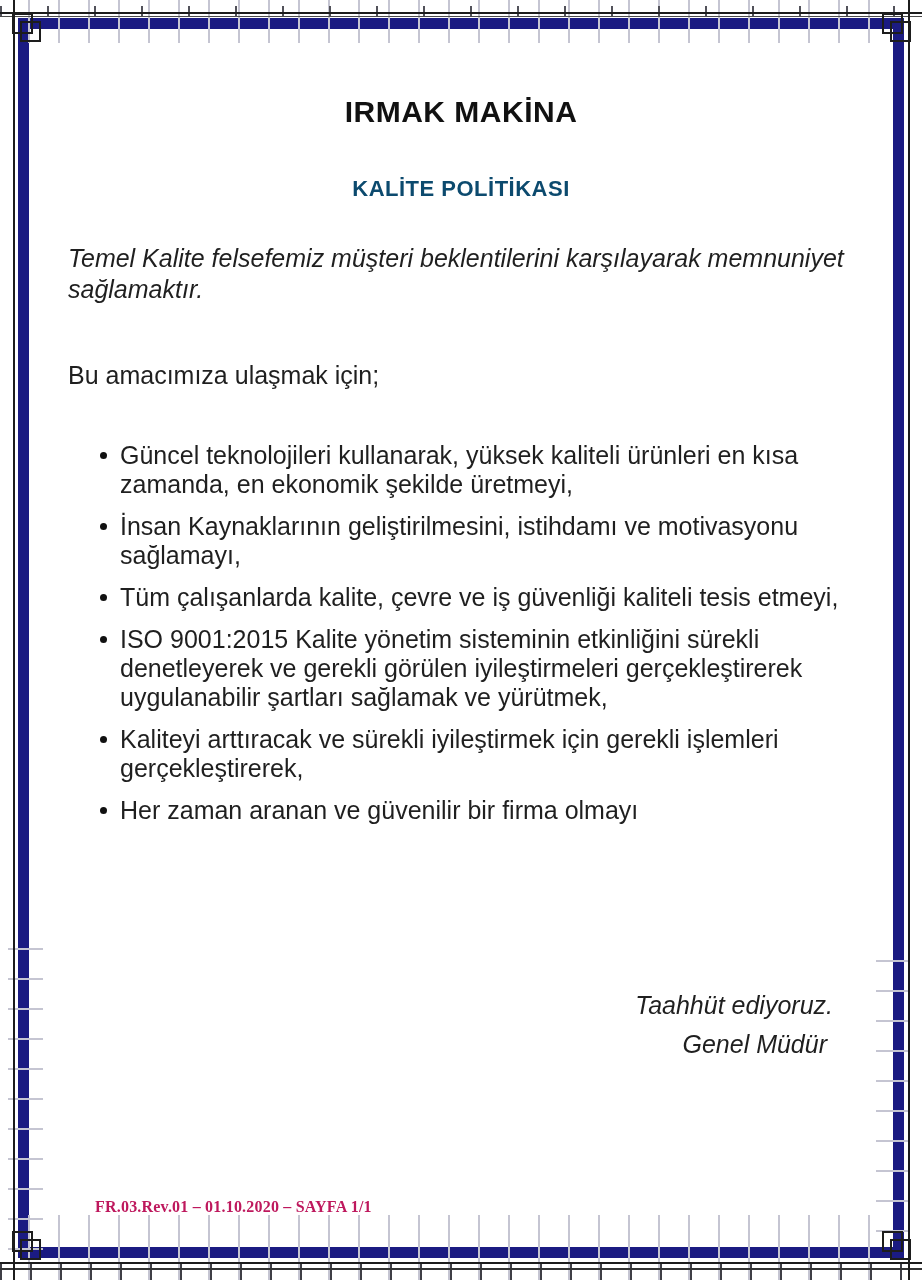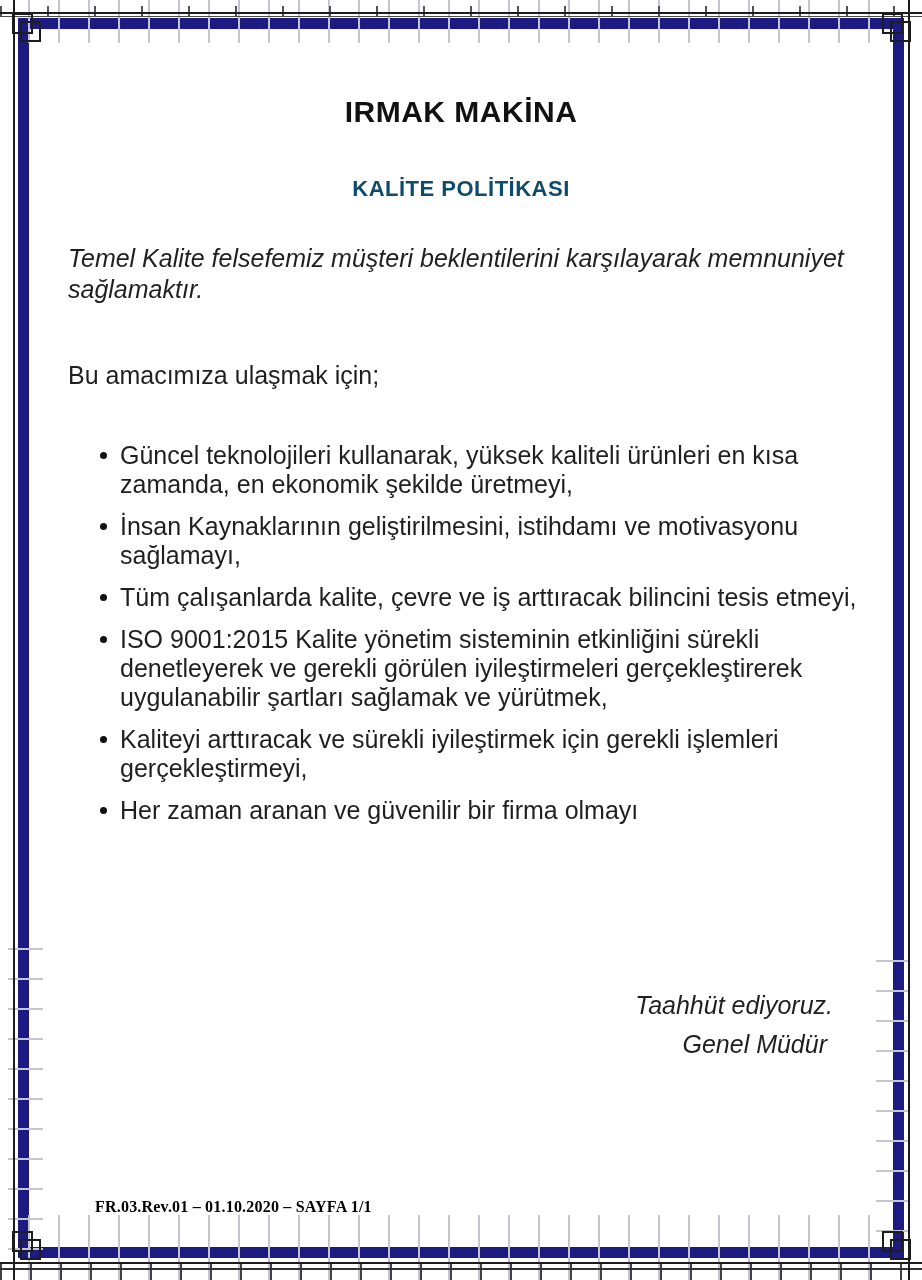--- a/index.html
+++ b/index.html
@@ -52,21 +52,21 @@
   .bullets li{position:relative;padding-left:22px;margin:0 0 13px 0;
     font-size:25px;line-height:29px;}
   .bullet-dot{position:absolute;left:2px;top:11px;width:7px;height:7px;border-radius:50%;
     background:#111;display:block;}
   .closing{position:absolute;right:89px;top:991px;text-align:right;
     font-size:25px;line-height:29px;}
   .closing p{margin:0;font-style:italic;}
   .closing .sig{margin-top:10px;margin-right:6px;}
   .doc-footer{position:absolute;left:95px;top:1198px;margin:0;
     font-family:"Liberation Serif","DejaVu Serif",serif;font-weight:bold;
-    font-size:16px;color:#000000;letter-spacing:0.2px;}
+    font-size:16px;color:#be185d;letter-spacing:0.2px;}
 </style>
 </head>
 <body>
 
 <div class="page">
 
   <div class="navy-frame"></div>
   <div class="tick-strip tick-top"></div>
   <div class="tick-strip tick-bottom"></div>
   <div class="tick-strip tick-left"></div>
@@ -92,23 +92,23 @@
   <main class="content">
     <h1>IRMAK MAKİNA</h1>
     <h2>KALİTE POLİTİKASI</h2>
 
     <p class="intro">Temel Kalite felsefemiz müşteri beklentilerini karşılayarak memnuniyet sağlamaktır.</p>
     <p class="lead">Bu amacımıza ulaşmak için;</p>
 
     <ul class="bullets">
       <li><span class="bullet-dot"></span><span>Güncel teknolojileri kullanarak, yüksek kaliteli ürünleri en kısa zamanda, en ekonomik şekilde üretmeyi,</span></li>
       <li><span class="bullet-dot"></span><span>İnsan Kaynaklarının geliştirilmesini, istihdamı ve motivasyonu sağlamayı,</span></li>
-      <li><span class="bullet-dot"></span><span>Tüm çalışanlarda kalite, çevre ve iş arttıracak bilincini tesis etmeyi,</span></li>
+      <li><span class="bullet-dot"></span><span>Tüm çalışanlarda kalite, çevre ve iş güvenliği kaliteli tesis etmeyi,</span></li>
       <li><span class="bullet-dot"></span><span>ISO 9001:2015 Kalite yönetim sisteminin etkinliğini sürekli denetleyerek ve gerekli görülen iyileştirmeleri gerçekleştirerek uygulanabilir şartları sağlamak ve yürütmek,</span></li>
-      <li><span class="bullet-dot"></span><span>Kaliteyi arttıracak ve sürekli iyileştirmek için gerekli işlemleri gerçekleştirmeyi,</span></li>
+      <li><span class="bullet-dot"></span><span>Kaliteyi arttıracak ve sürekli iyileştirmek için gerekli işlemleri gerçekleştirerek,</span></li>
       <li><span class="bullet-dot"></span><span>Her zaman aranan ve güvenilir bir firma olmayı</span></li>
     </ul>
 
     <div class="closing">
       <p>Taahhüt ediyoruz.</p>
       <p class="sig">Genel Müdür</p>
     </div>
 
     <p class="doc-footer">FR.03.Rev.01 – 01.10.2020 – SAYFA 1/1</p>
   </main>

